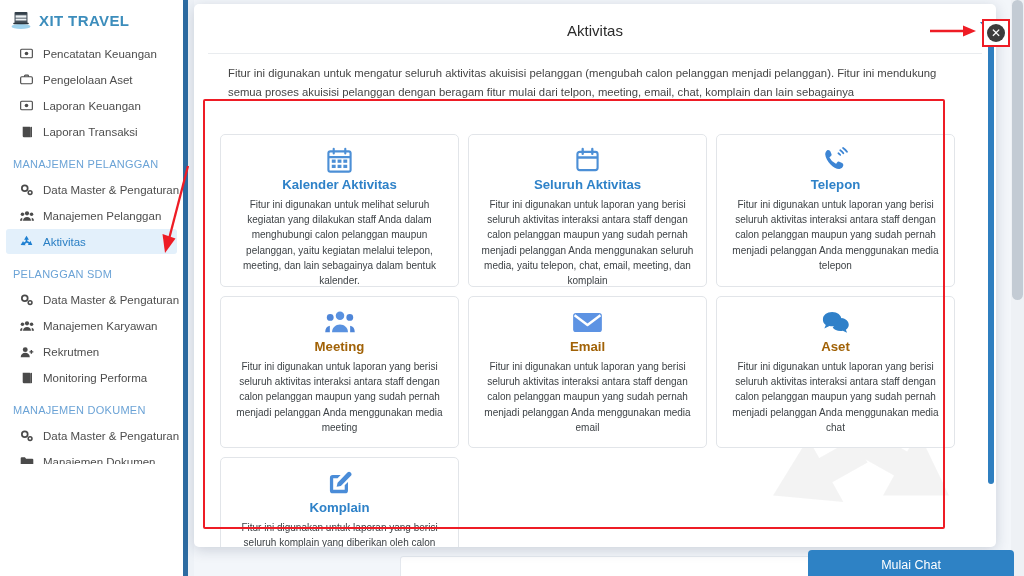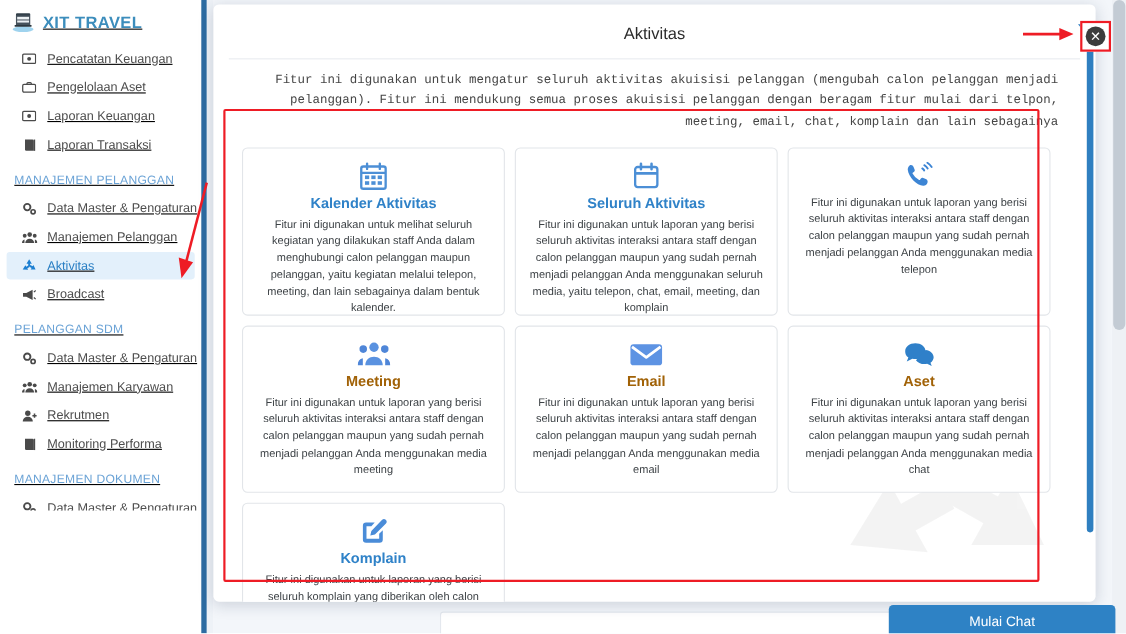--- a/index.html
+++ b/index.html
@@ -7,21 +7,21 @@
     width: 1024px; height: 576px;
     overflow: hidden;
     font-family: "Liberation Sans", sans-serif;
     background: #ffffff;
   }
   #app { position: relative; width: 1024px; height: 576px; overflow: hidden; background:#fff; }
 
   
   #sidebar {
     position: absolute; left:0; top:0; width: 183px; height: 464px;
-    background: #ffffff; overflow: hidden; text-decoration: underline;
+    background: #ffffff; overflow: hidden;
   }
   .brand { display:flex; align-items:center; gap:7px; padding: 9px 0 10px 10px; }
   .brand-logo { width: 22px; height: 22px; flex:0 0 22px; position:relative; }
   .brand-name { color:#3c8dbc; font-size: 15px; font-weight: 700; letter-spacing: .4px; }
 
   .nav-item {
     display:flex; align-items:center; gap:9px;
     height: 25px; padding-left: 13px; margin: 0 6px;
     border-radius: 3px; cursor: pointer;
   }
@@ -59,21 +59,21 @@
     position:absolute; right:10px; bottom:-10px; width: 250px; height: 220px;
     opacity:.05; pointer-events:none;
   }
   .modal-title {
     text-align:center; font-size: 15px; color:#2b2b2b;
     padding: 18px 0 14px 0; border-bottom:1px solid #e9ecef;
     margin: 0 14px;
   }
   .modal-desc {
     font-size: 11.3px; color:#454545; line-height: 1.72;
-    text-align:right; padding: 10px 34px 0 34px; font-family: Liberation Mono, monospace;
+    text-align:left; padding: 10px 34px 0 34px;
   }
 
   
   #red-box {
     position:absolute; left:9px; top:95px; width: 742px; height: 430px;
     border: 2.5px solid #ee1c25; border-radius:2px; pointer-events:none; z-index: 6;
   }
 
   
   #grid {
@@ -221,29 +221,20 @@
         <div class="nav-item active">
           <span class="nav-ico">
             <svg class="sb-icon" width="13" height="13" viewBox="0 0 14 14">
               <path d="M7 .8l2.6 4.3h-1.7v2.6H6.1V5.1H4.4z" fill="currentColor"></path>
               <path d="M.7 10.8l2.6-4.3.9 1.5 2.3-1.3 1 1.6-2.3 1.3.8 1.4z" fill="currentColor"></path>
               <path d="M13.3 10.8H8.5l.9-1.5-2.3-1.3 1-1.6 2.3 1.3.8-1.4z" fill="currentColor"></path>
             </svg>
           </span>
           <span class="nav-label">Aktivitas</span>
         </div>
-        <div class="nav-item">
-          <span class="nav-ico">
-            <svg class="sb-icon" width="13" height="12" viewBox="0 0 14 12">
-              <path d="M1 4.2h3.2L10.4 1v10L4.2 7.8H1z" fill="currentColor"></path>
-              <path d="M11.6 3.4l1.8-1.6M11.6 8.6l1.8 1.6" stroke="currentColor" stroke-width="1.2" fill="none"></path>
-            </svg>
-          </span>
-          <span class="nav-label">Broadcast</span>
-        </div>
         <div class="nav-header">PELANGGAN SDM</div>
         <div class="nav-item">
           <span class="nav-ico">
             <svg class="sb-icon" width="14" height="12" viewBox="0 0 16 14">
               <circle cx="5.4" cy="5" r="3.4" fill="none" stroke="currentColor" stroke-width="2"></circle>
               <circle cx="11.6" cy="10" r="2.2" fill="none" stroke="currentColor" stroke-width="1.8"></circle>
             </svg>
           </span>
           <span class="nav-label">Data Master &amp; Pengaturan</span>
         </div>
@@ -345,20 +336,21 @@
           <div class="card-text">Fitur ini digunakan untuk laporan yang berisi seluruh aktivitas interaksi antara staff dengan calon pelanggan maupun yang sudah pernah menjadi pelanggan Anda menggunakan seluruh media, yaitu telepon, chat, email, meeting, dan komplain</div>
         </div>
         <div class="card h1">
           <div class="card-ico">
             <svg width="28" height="26" viewBox="0 0 30 28">
               <path d="M5.5 3.4c1.8-.6 3 .3 3.6 1.8l1 2.4c.4 1 .1 1.8-.8 2.4l-1 .7c-.3.2-.4.5-.2.9a14 14 0 006.4 6.3c.4.2.7.1.9-.2l.7-1c.6-.9 1.5-1.2 2.5-.8l2.4 1c1.5.6 2.3 1.8 1.7 3.6-.5 1.6-2.1 3-4 3.1C12.7 23.9 4.1 15.2 3.4 8c-.2-1.9 1.1-4 2.1-4.6z" fill="#3d85d4"></path>
               <path d="M19.6 3.4a10.5 10.5 0 013.3 3.3M22.6 1a15 15 0 014.2 4.2" stroke="#3d85d4" stroke-width="1.9" fill="none" stroke-linecap="round"></path>
               <path d="M17.6 6.6a6 6 0 011.9 1.9" stroke="#3d85d4" stroke-width="1.9" fill="none" stroke-linecap="round"></path>
             </svg>
           </div>
+          <div class="card-title">Telepon</div>
           <div class="card-text">Fitur ini digunakan untuk laporan yang berisi seluruh aktivitas interaksi antara staff dengan calon pelanggan maupun yang sudah pernah menjadi pelanggan Anda menggunakan media telepon</div>
         </div>
         <div class="card h2">
           <div class="card-ico">
             <svg width="30" height="24" viewBox="0 0 32 26">
               <circle cx="16" cy="6.2" r="4.6" fill="#5a92e0"></circle>
               <circle cx="5.4" cy="8" r="3.7" fill="#4f86d8"></circle>
               <circle cx="26.6" cy="8" r="3.7" fill="#4f86d8"></circle>
               <path d="M7.4 24c0-5 3.9-8.4 8.6-8.4S24.6 19 24.6 24z" fill="#5a92e0"></path>
               <path d="M0 24c0-3.9 1.7-6.2 5-6.9V24zM32 24c0-3.9-1.7-6.2-5-6.9V24z" fill="#4f86d8"></path>

